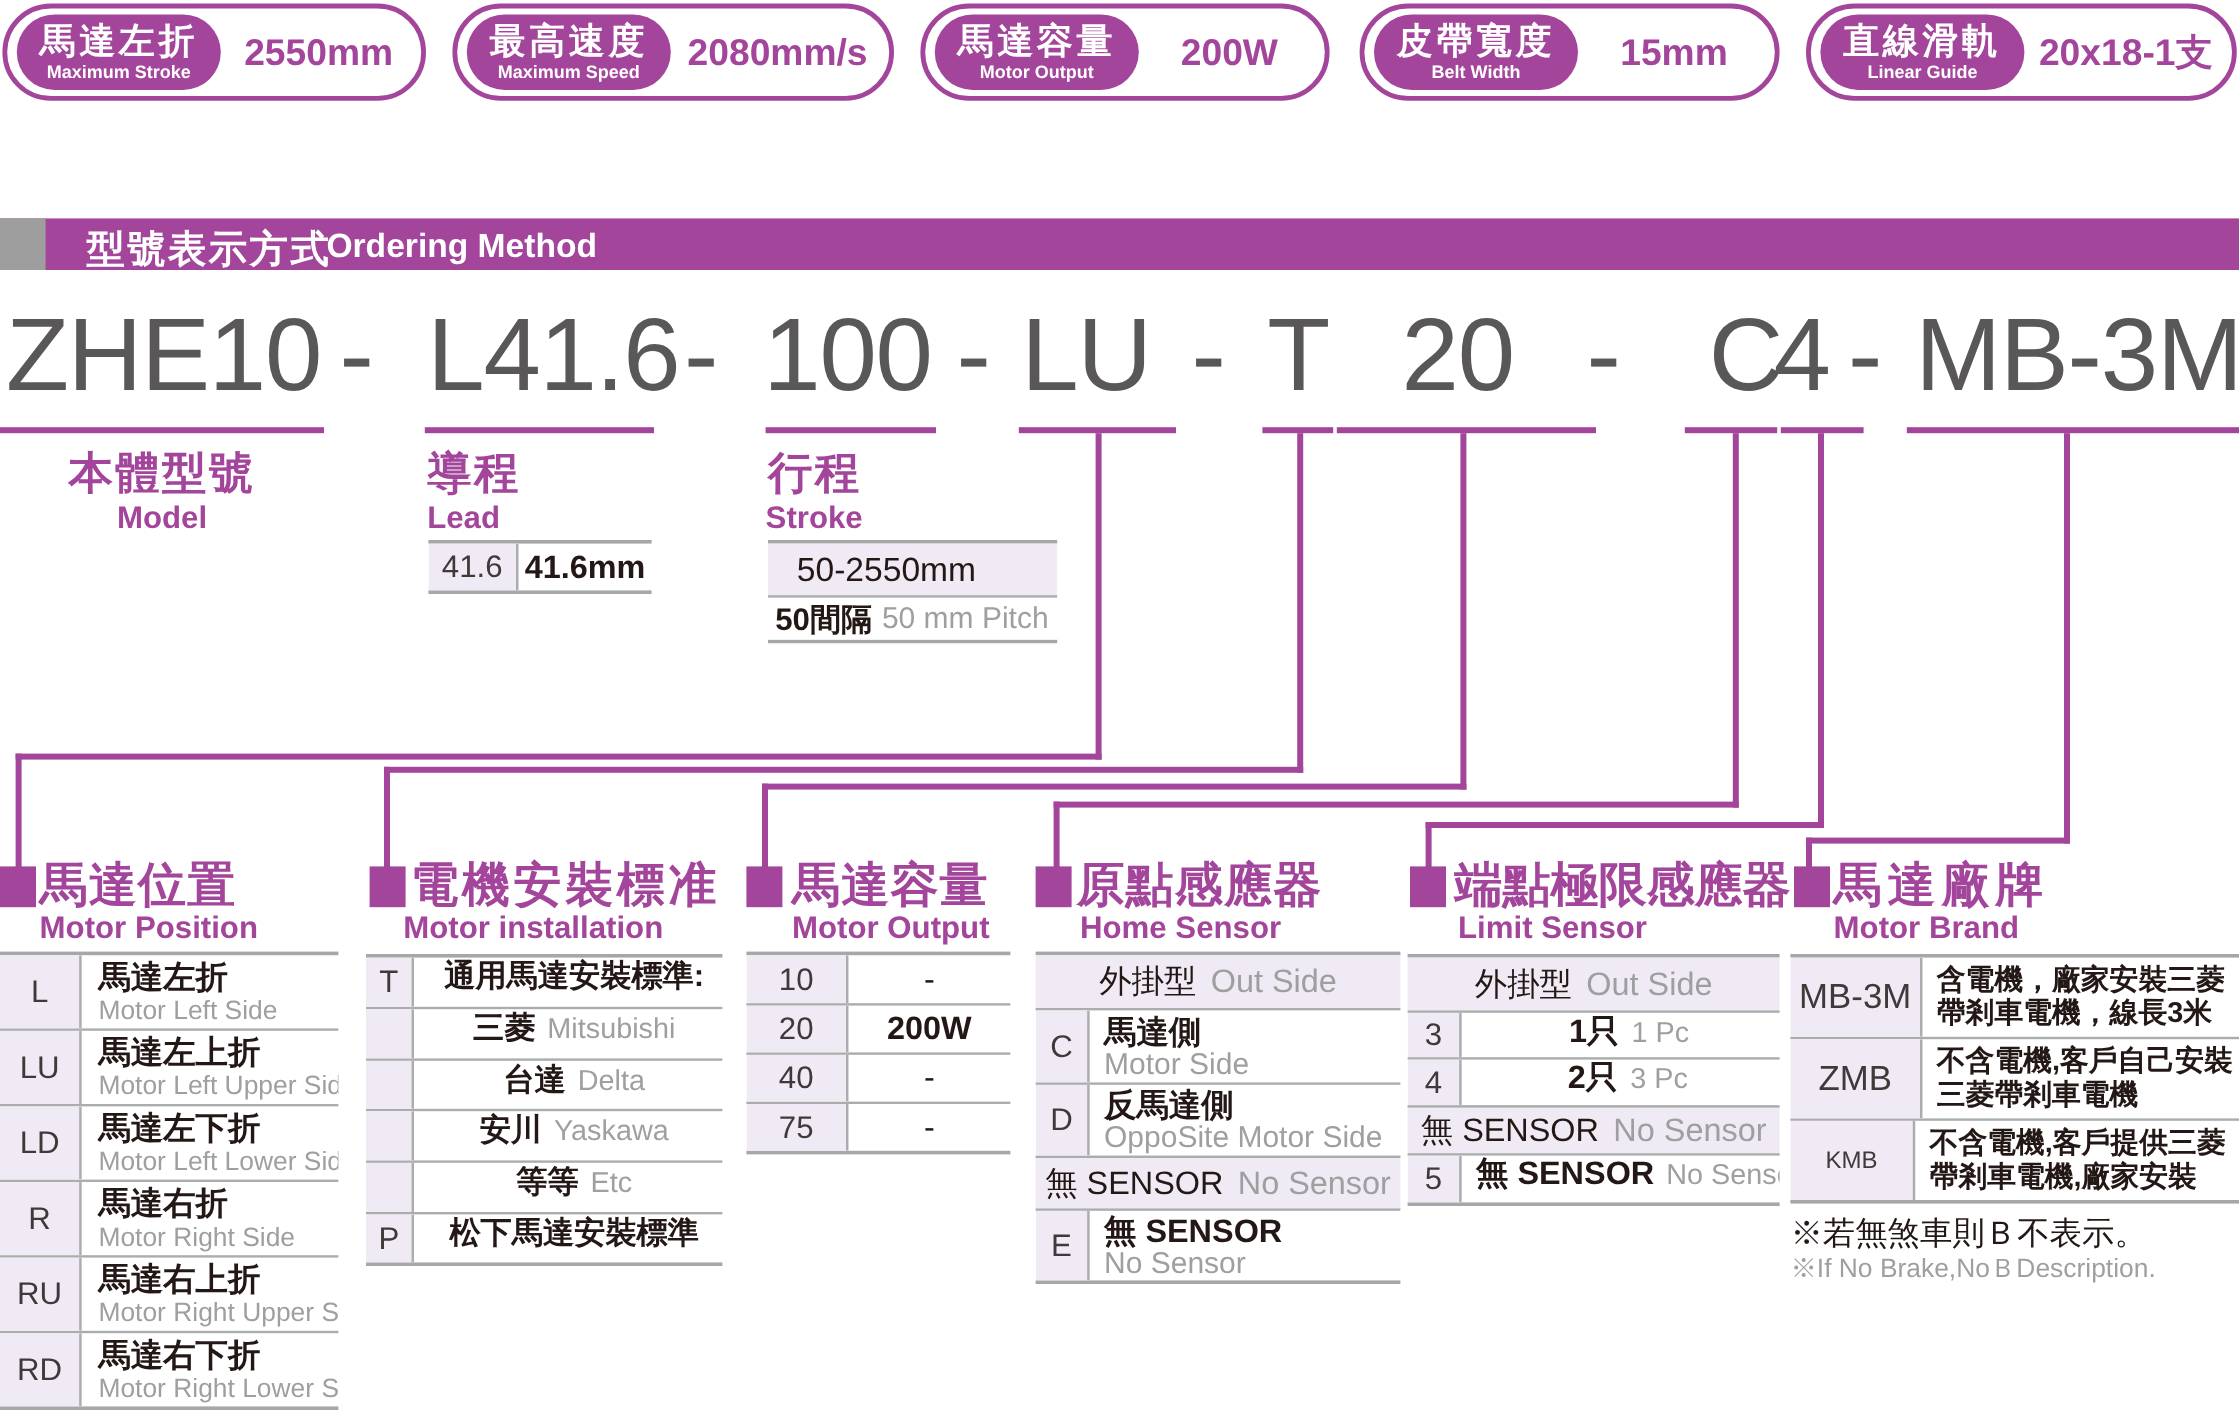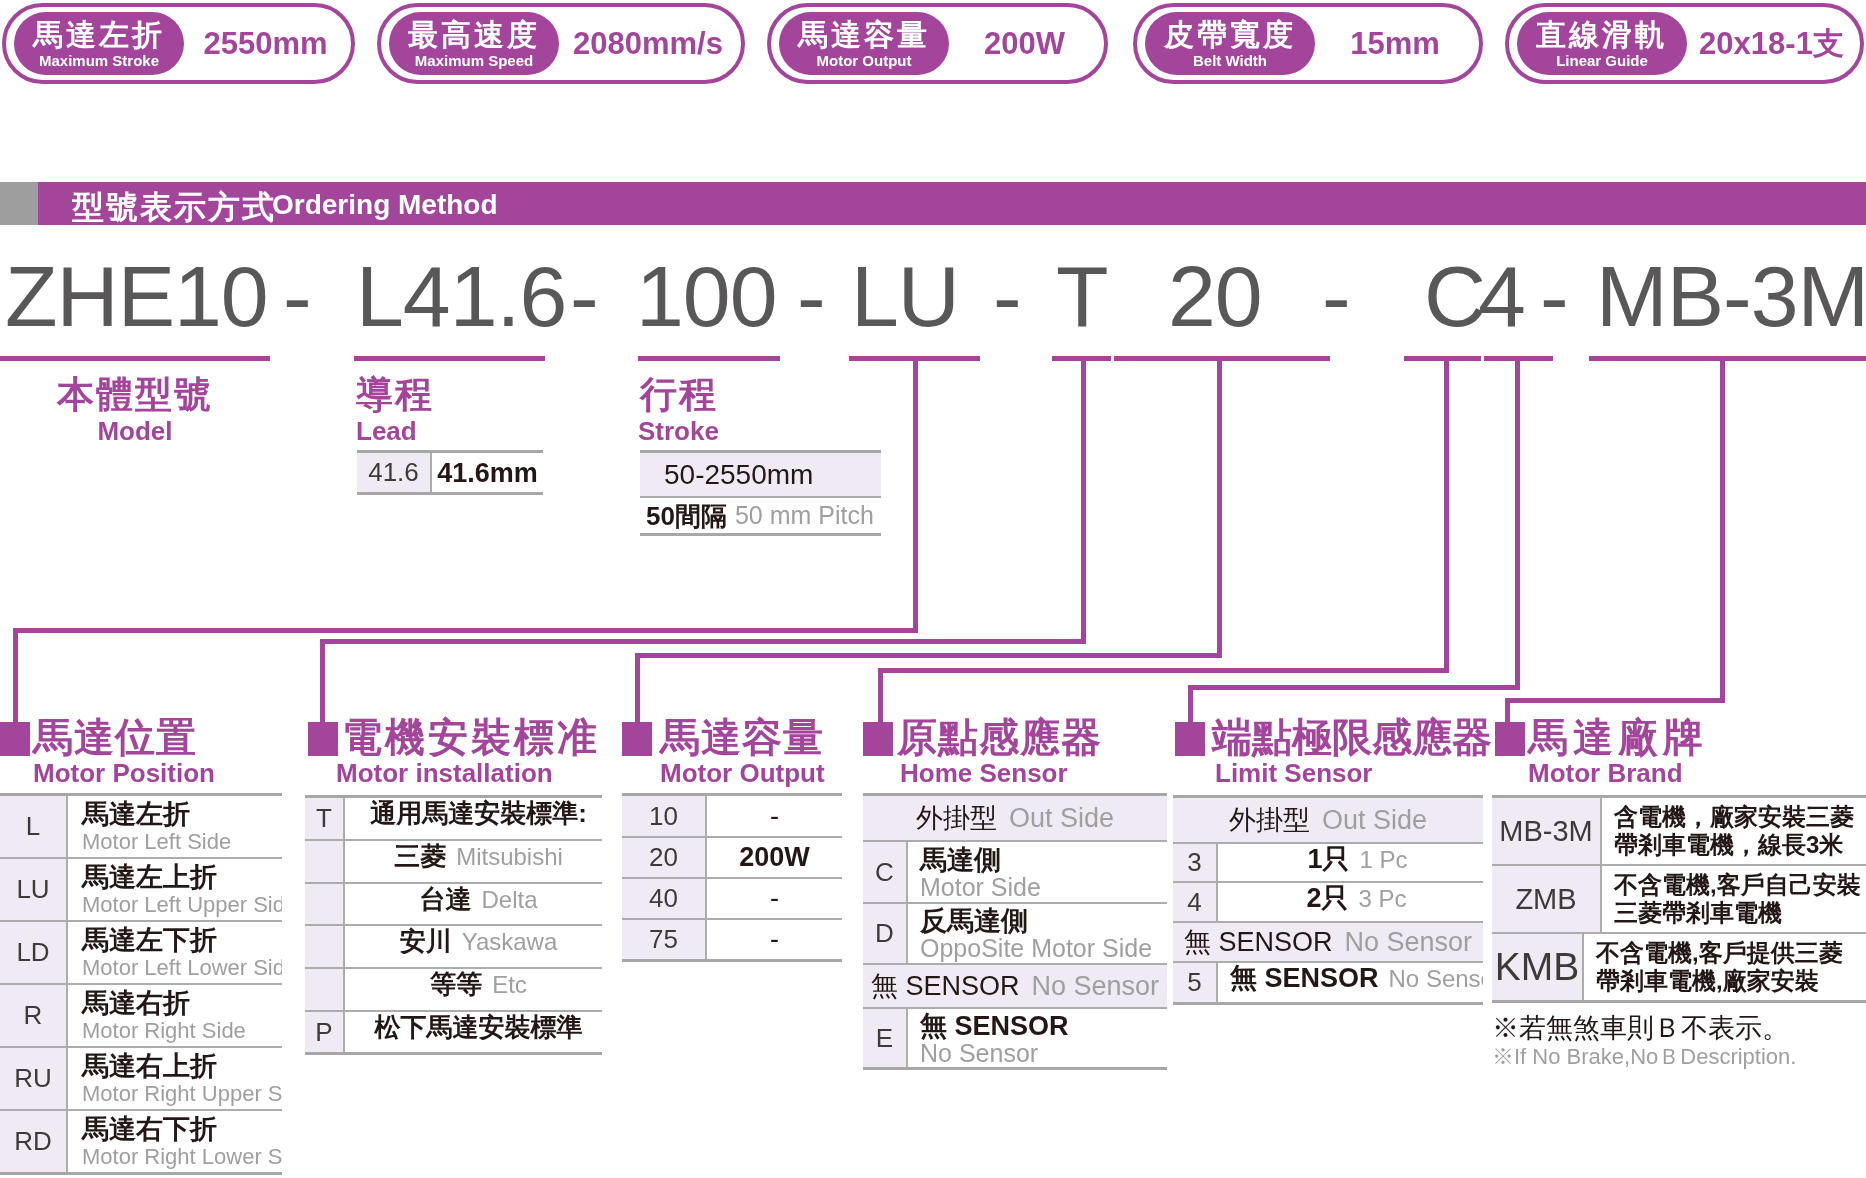--- a/index.html
+++ b/index.html
@@ -375,21 +375,21 @@
           <span class="zh-b wrap" style="font-size:24px;line-height:28px">含電機，廠家安裝三菱帶剎車電機，線長3米</span>
         </div>
     </div>
     <div class="trow" style="height:68px">
       <div class="tcode" style="width:110px;font-size:29px">ZMB</div>
       <div class="tmain" style="padding-left:12px;padding-right:2px">
           <span class="zh-b wrap" style="font-size:24px;line-height:28px">不含電機,客戶自己安裝三菱帶剎車電機</span>
         </div>
     </div>
     <div class="trow" style="height:68px">
-      <div class="tcode" style="width:92px;font-size:39px">KMB</div>
+      <div class="tcode" style="width:104px;font-size:20px">KMB</div>
       <div class="tmain" style="padding-left:12px;padding-right:2px">
           <span class="zh-b wrap" style="font-size:24px;line-height:28px">不含電機,客戶提供三菱帶剎車電機,廠家安裝</span>
         </div>
     </div>
   </div>
   <div class="note-zh" style="left:1492px;top:1010px">※若無煞車則Ｂ不表示。</div>
   <div class="note-en" style="left:1492px;top:1042px">※If No Brake,NoＢDescription.</div>
 
 </div>
 

